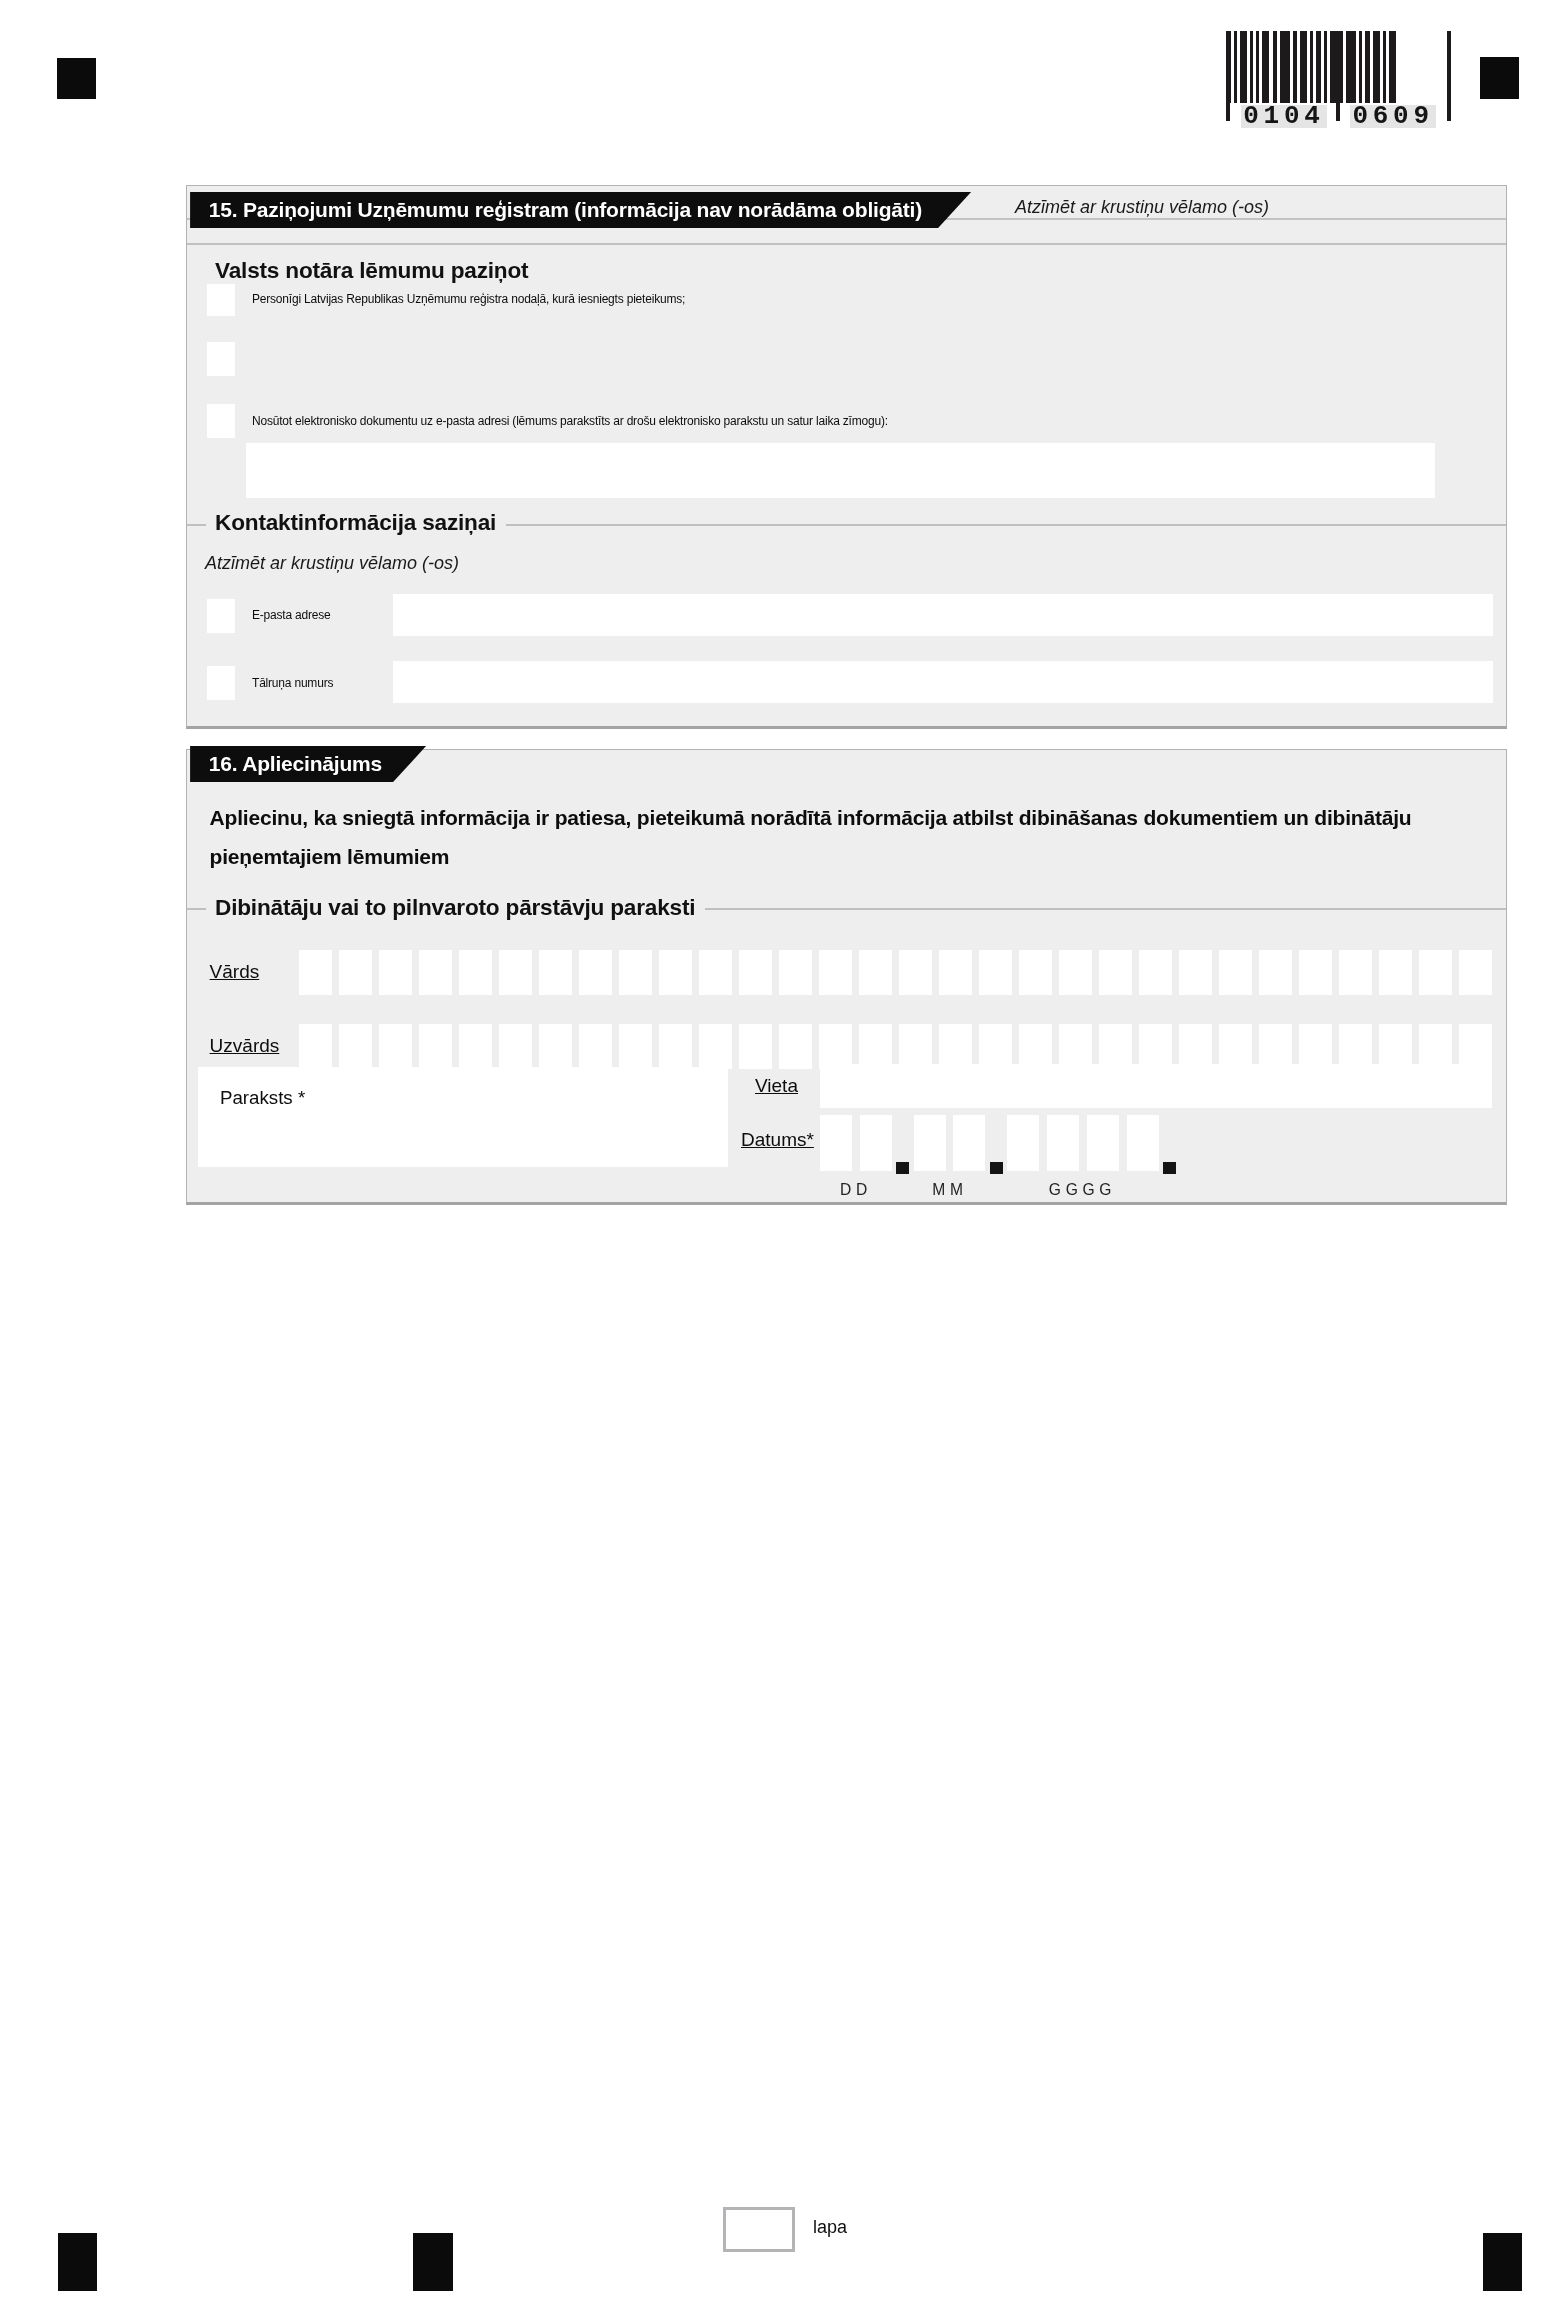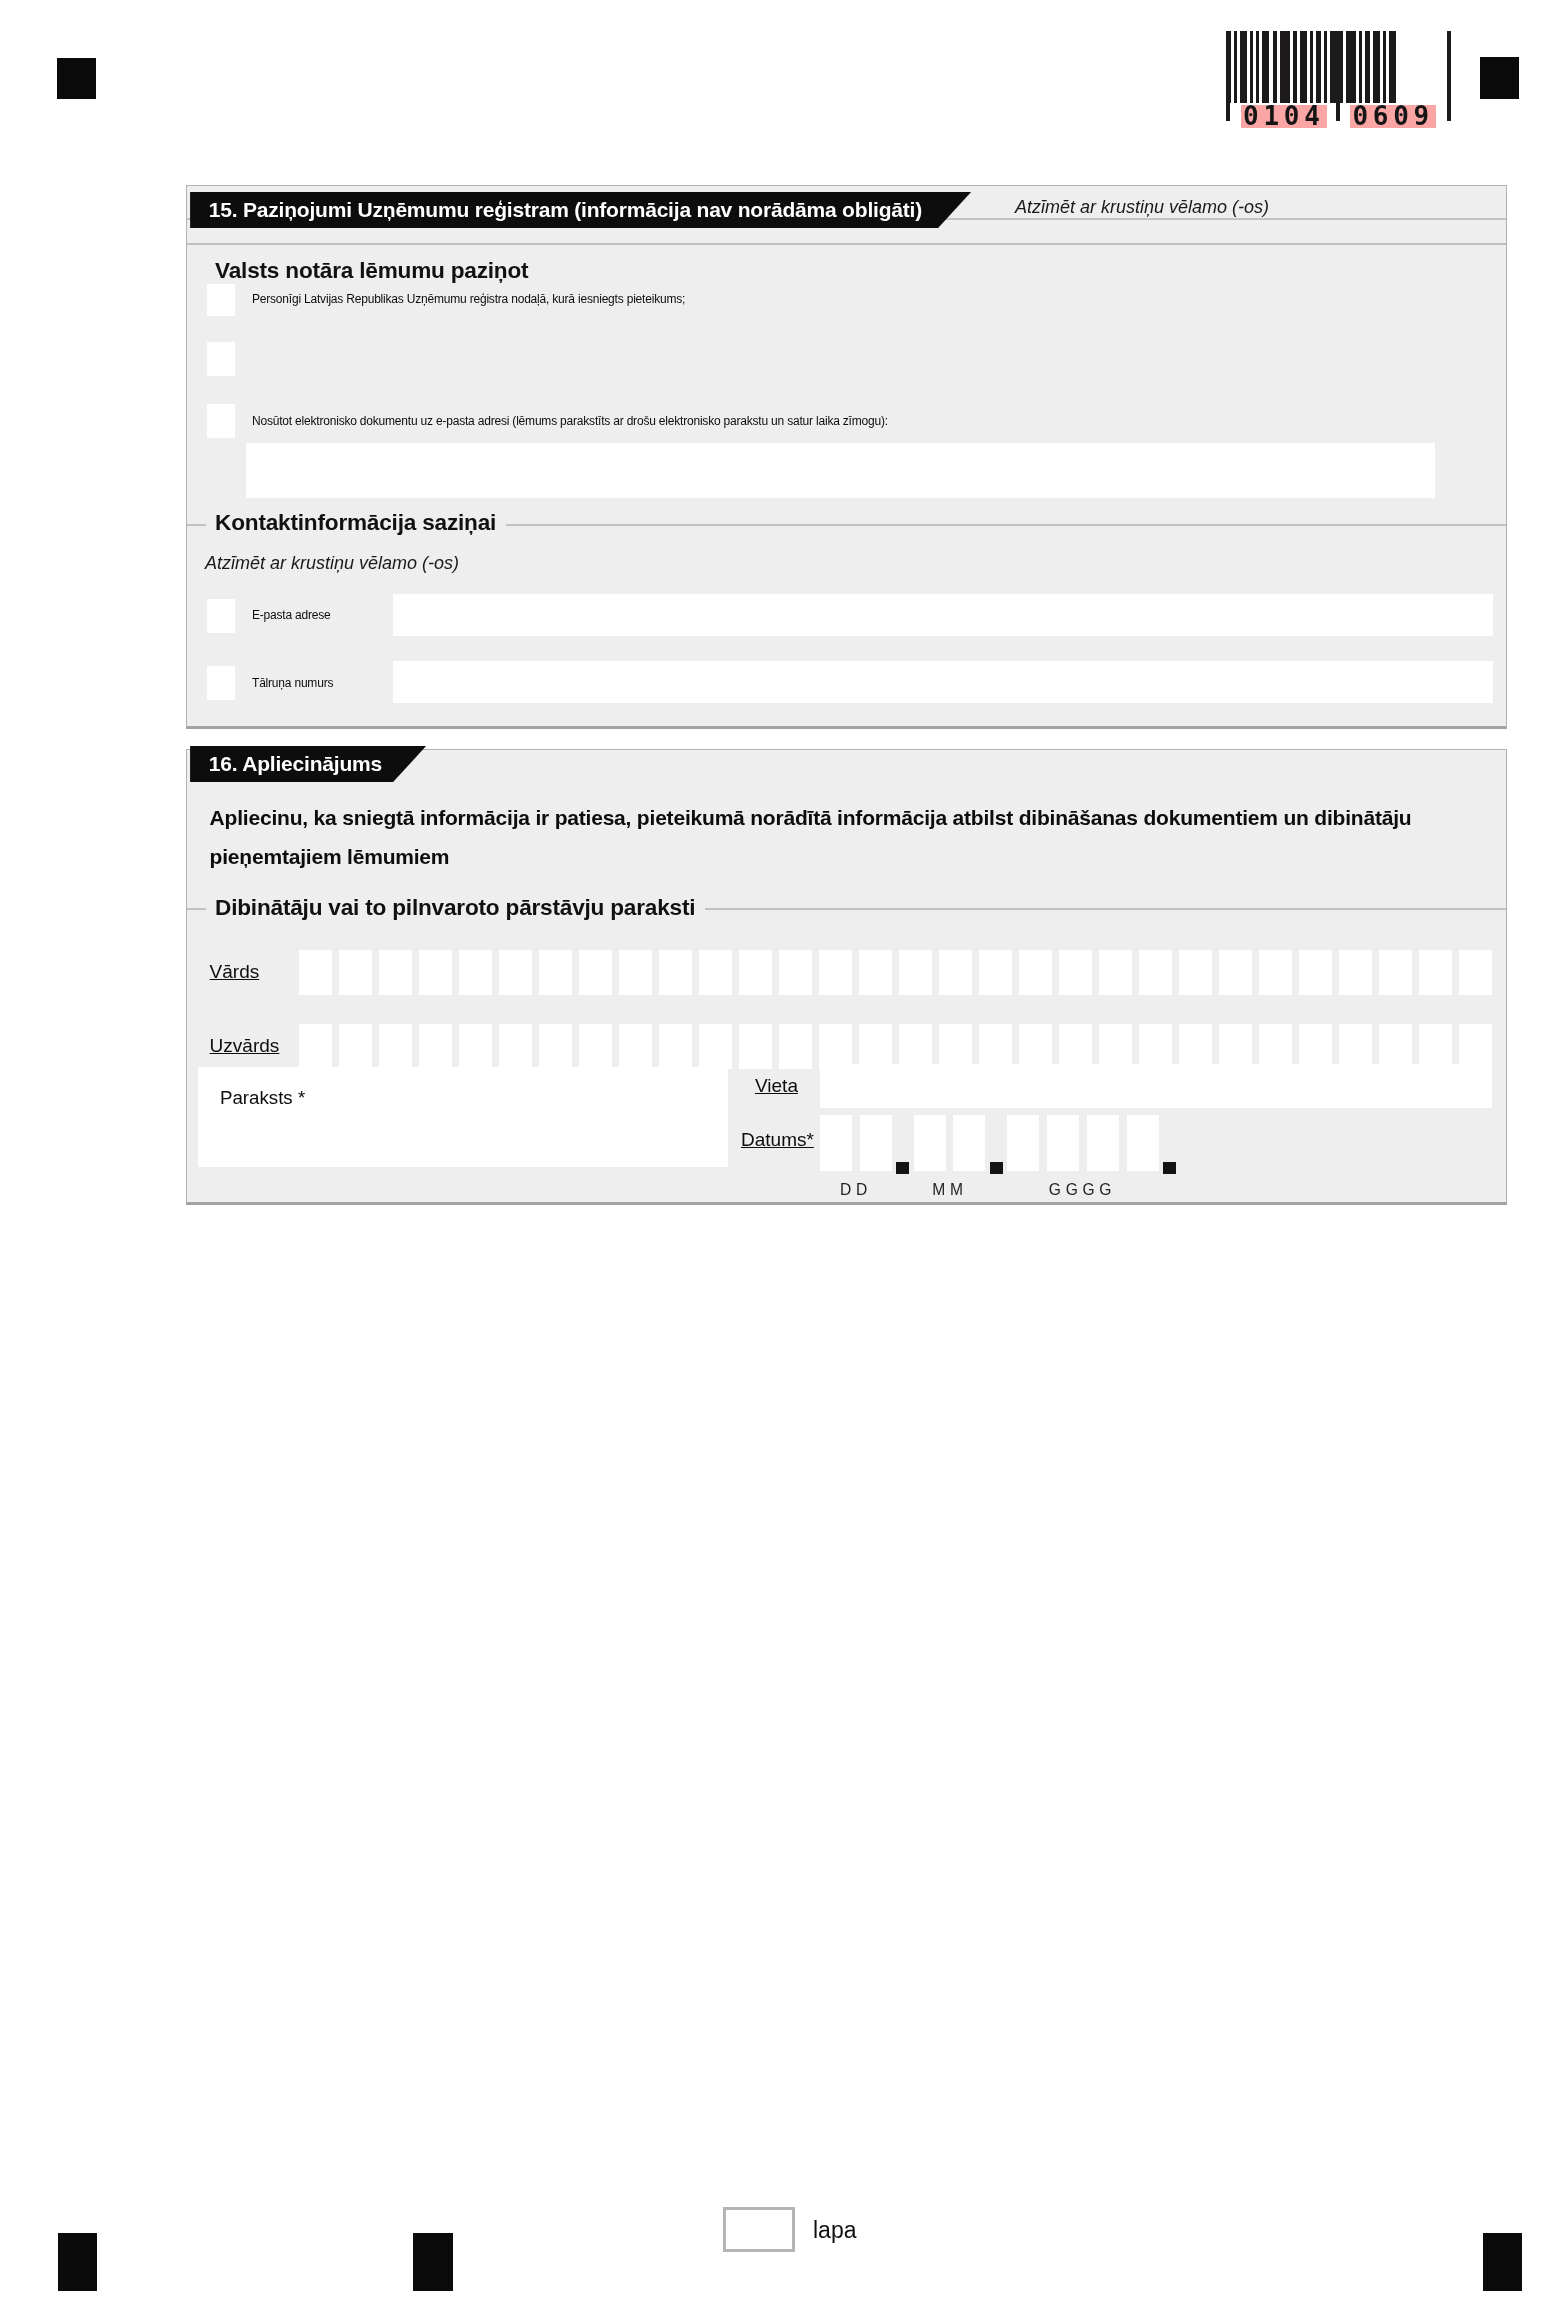--- a/index.html
+++ b/index.html
@@ -8,21 +8,21 @@
   .mark{position:absolute;background:#0b0b0b;}
   
   .barcode{position:absolute;left:1226px;top:31px;width:225px;height:103px;}
   .bars{display:flex;align-items:flex-start;gap:3.1px;height:72px;}
   .bar{background:#1c1a1a;height:72px;}
   .w2{width:3.1px}.w3{width:4.7px}.w4{width:7px}.w6{width:10px}
   .guard{position:absolute;top:0;width:3.9px;height:90px;background:#1c1a1a;z-index:0;}
   .g-left{left:0}.g-mid{left:calc(50% - 2.3px)}.g-right{right:0}
   .bc-digits{position:relative;z-index:1;display:flex;justify-content:center;gap:23.4px;margin-top:1.6px;
     font-family:"DejaVu Sans Mono",monospace;font-weight:bold;font-size:26px;letter-spacing:4.7px;color:#151515;}
-  .bc-digits span{background:#fca5a5;padding:0 2.3px;line-height:23.4px;}
+  .bc-digits span{background:#e5e5e5;padding:0 2.3px;line-height:23.4px;font-family:Liberation Mono, monospace;}
   
   .panel{position:absolute;left:186px;width:1321px;background:#eeeeef;border:1.6px solid #b2b2b4;border-bottom:3.9px solid #a3a3a5;box-sizing:border-box;}
   .band{position:absolute;background:#0d0d0d;height:36px;z-index:3;
     clip-path:polygon(0 0,100% 0,calc(100% - 33px) 100%,0 100%);
     filter:drop-shadow(2.3px 3.1px 0 rgba(140,140,142,.85));}
   .band .band-title{color:#fff;font-weight:bold;font-size:21px;line-height:36px;padding-left:18.7px;white-space:nowrap;letter-spacing:-0.2px;}
   .cross-line{position:absolute;left:0;right:0;height:1.6px;background:#c3c3c5;z-index:1;}
   .legend-line{position:absolute;left:0;right:0;height:1.6px;background:#c0c0c2;z-index:1;}
   .legend{position:absolute;z-index:2;background:#eeeeef;padding:0 9.4px;font-weight:bold;font-size:22.6px;white-space:nowrap;letter-spacing:-0.2px;}
   .note{position:absolute;font-style:italic;font-size:18px;color:#1a1a1a;white-space:nowrap;}
@@ -34,21 +34,21 @@
   .cells{position:absolute;display:flex;gap:7px;height:45px;}
   .cell{width:33px;height:45px;background:#ffffff;flex:0 0 auto;}
   .sigbox{position:absolute;background:#ffffff;}
   .sigbox .flabel-in{position:absolute;left:22px;top:20px;font-size:18.7px;color:#0d0d0d;}
   .daterow{position:absolute;display:flex;align-items:flex-start;height:56px;}
   .dgroup{display:flex;gap:7.8px;}
   .dbox{width:32px;height:56px;background:#ffffff;flex:0 0 auto;}
   .dsep{width:12.5px;height:12.5px;background:#141414;align-self:flex-end;margin:0 4.7px -3.1px 4.7px;flex:0 0 auto;}
   .sublabel{position:absolute;font-size:15.6px;letter-spacing:4.7px;color:#232323;text-align:center;}
   .footer-box{position:absolute;left:723px;top:2207px;width:66px;height:39px;background:#fff;border:3.1px solid #b4b4b6;}
-  .footer-label{position:absolute;left:813px;top:2217px;font-size:23px;color:#101010;}
+  .footer-label{position:absolute;left:813px;top:2217px;font-size:18px;color:#101010;}
 </style>
 </head>
 <body>
 
 <div class="mark" style="left:57px;top:58px;width:39px;height:41px;"></div>
 <div class="mark" style="left:1480px;top:57px;width:39px;height:42px;"></div>
 <div class="mark" style="left:58px;top:2233px;width:39px;height:58px;"></div>
 <div class="mark" style="left:413px;top:2233px;width:40px;height:58px;"></div>
 <div class="mark" style="left:1483px;top:2233px;width:39px;height:58px;"></div>
 

